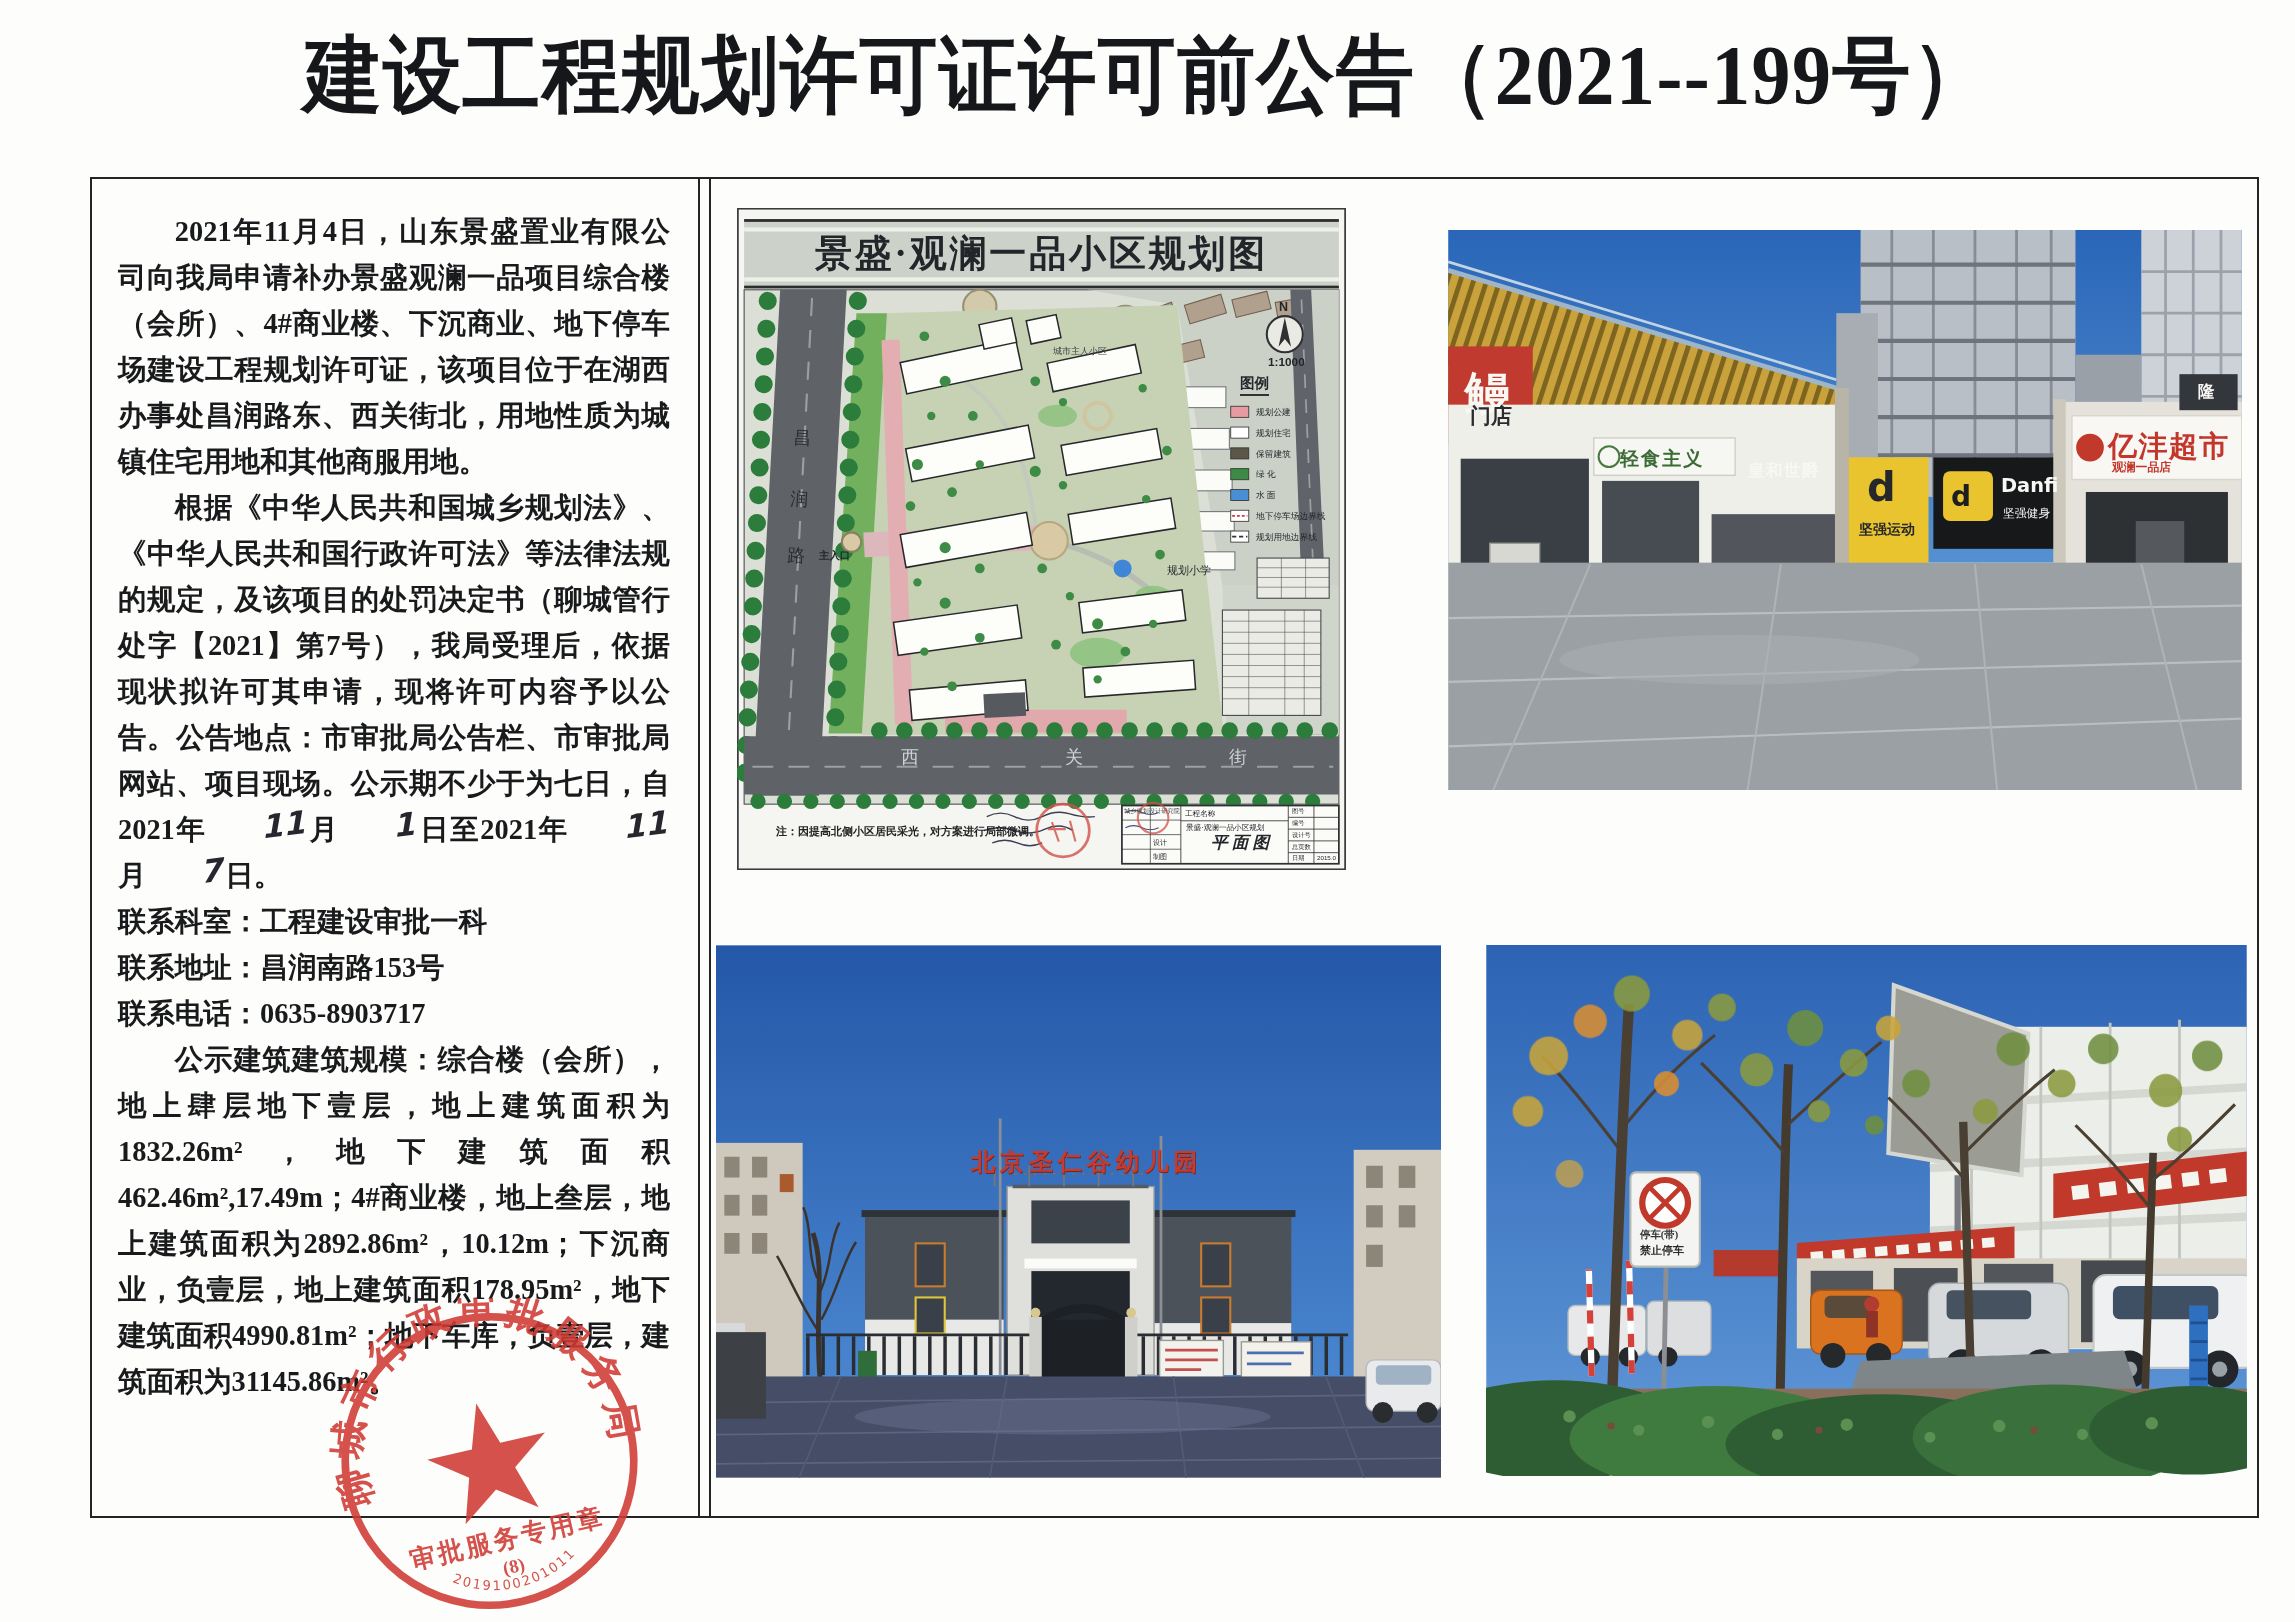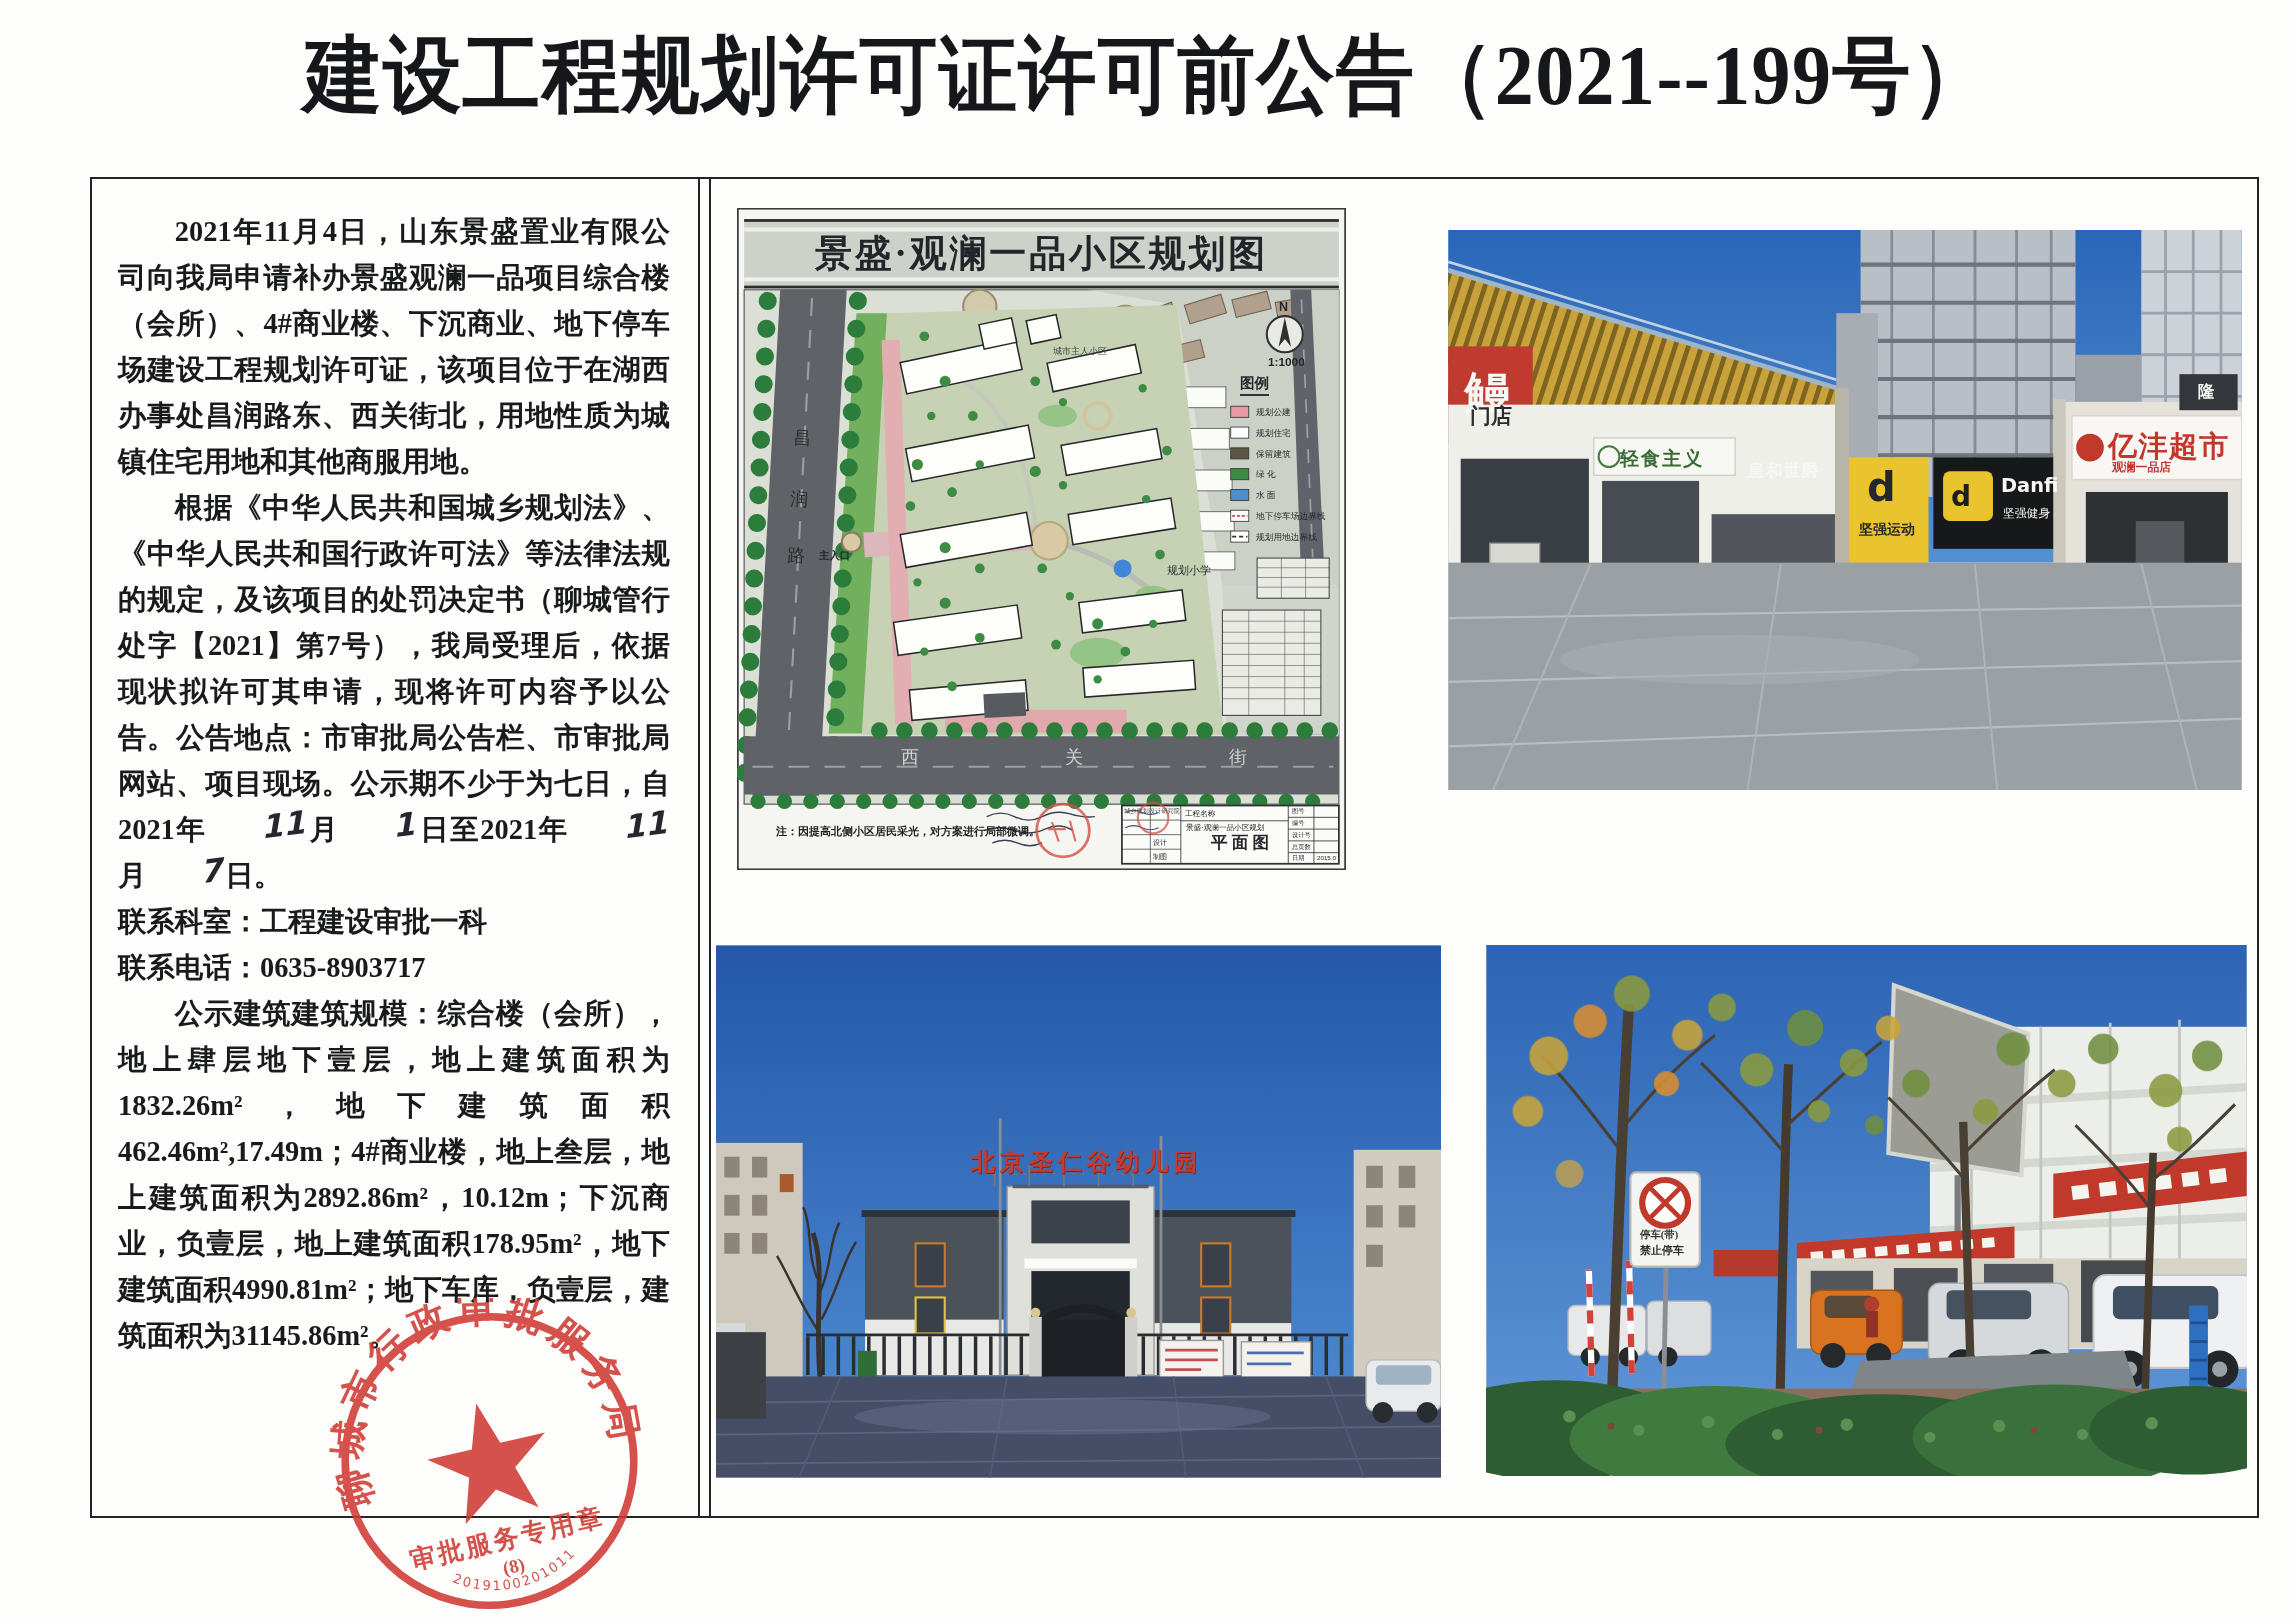--- a/index.html
+++ b/index.html
@@ -46,20 +46,21 @@
 
   <div class="abs" id="doc-title">建设工程规划许可证许可前公告（2021--199号）</div>
 
   <div class="abs" id="frame"></div>
   <div class="abs" id="divider2"></div>
 
   <div class="abs" id="leftcell">
     <p>2021年11月4日，山东景盛置业有限公司向我局申请补办景盛观澜一品项目综合楼（会所）、4#商业楼、下沉商业、地下停车场建设工程规划许可证，该项目位于在湖西办事处昌润路东、西关街北，用地性质为城镇住宅用地和其他商服用地。</p>
     <p><span>根据《中华人民共和国城乡规划法》、《中华人民共和国行政许可法》等法律法规的规定，及该项目的处罚决定书（聊城管行处字【2021】第7号），我局受理后，依据现状拟许可其申请，现将许可内容予以公告。公告地点：市审批局公告栏、市审批局网站、项目现场。公示期不少于为七日，自2021年</span><span class="hw">11</span><span>月</span><span class="hw">1</span><span>日至2021年</span><span class="hw">11</span><span>月</span><span class="hw">7</span><span>日。</span></p>
     <p class="noindent">联系科室：工程建设审批一科</p>
+    <p class="noindent">联系地址：昌润南路153号</p>
     <p class="noindent">联系电话：0635-8903717</p>
     <p>公示建筑建筑规模：综合楼（会所），地上肆层地下壹层，地上建筑面积为1832.26m²，地下建筑面积462.46m²,17.49m；4#商业楼，地上叁层，地上建筑面积为2892.86m²，10.12m；下沉商业，负壹层，地上建筑面积178.95m²，地下建筑面积4990.81m²；地下车库，负壹层，建筑面积为31145.86m²。</p>
 
   </div>
 
   <div class="abs" id="seal">
     <svg width="347" height="326" viewBox="0 0 500 470">
       <g transform="rotate(-13 250 235)">
         <circle cx="250" cy="235" r="208" fill="none" stroke="#d03a33" stroke-width="11"></circle>
         <path id="sealArc" d="M 92,300 A 180,180 0 1 1 408,300" fill="none"></path>
@@ -260,21 +261,21 @@
     <div class="lbl maplbl legtxt" style="top:261px;">绿 化</div>
     <div class="lbl maplbl legtxt" style="top:282px;font-family:Liberation Serif, serif;">水 面</div>
     <div class="lbl maplbl legtxt" style="top:303px;">地下停车场边界线</div>
     <div class="lbl maplbl legtxt" style="top:324px;">规划用地边界线</div>
     <div class="lbl maplbl" style="left:316px;top:137px;font-size:9px;color:#3a3c3e;">城市主人小区</div>
     <div class="lbl maplbl" style="left:430px;top:355px;font-size:11px;font-weight:normal;">规划小学</div>
     <div class="lbl maplbl" style="left:39px;top:616px;font-size:11px;font-weight:bold;color:#222;">注：因提高北侧小区居民采光，对方案进行局部微调。</div>
     <div class="lbl maplbl" style="left:387px;top:599px;font-size:6.2px;color:#444;">城乡规划设计研究院</div>
     <div class="lbl maplbl" style="left:448px;top:601px;font-size:7.6px;">工程名称</div>
     <div class="lbl maplbl" style="left:449px;top:602px;font-size:7.6px;margin-top:12.5px;">景盛·观澜一品小区规划</div>
-    <div class="lbl maplbl" style="left:474px;top:624px;font-size:16.6px;font-weight:bold;letter-spacing:4.2px;">平面图</div>
+    <div class="lbl maplbl" style="left:474px;top:624px;font-size:16.6px;font-weight:bold;letter-spacing:4.2px;font-style:italic;">平面图</div>
     <div class="lbl maplbl" style="left:555px;top:599px;font-size:6.2px;">图号</div>
     <div class="lbl maplbl" style="left:555px;top:611px;font-size:6.2px;">编号</div>
     <div class="lbl maplbl" style="left:555px;top:623px;font-size:6.2px;">设计号</div>
     <div class="lbl maplbl" style="left:555px;top:635px;font-size:6.2px;">总页数</div>
     <div class="lbl maplbl" style="left:555px;top:646px;font-size:6.2px;">日期</div>
     <div class="lbl maplbl" style="left:580px;top:646px;font-size:6.2px;">2015.0</div>
     <div class="lbl maplbl" style="left:416px;top:630px;font-size:7px;">设计</div>
     <div class="lbl maplbl" style="left:416px;top:644px;font-size:7px;">制图</div>
   </div>
 

